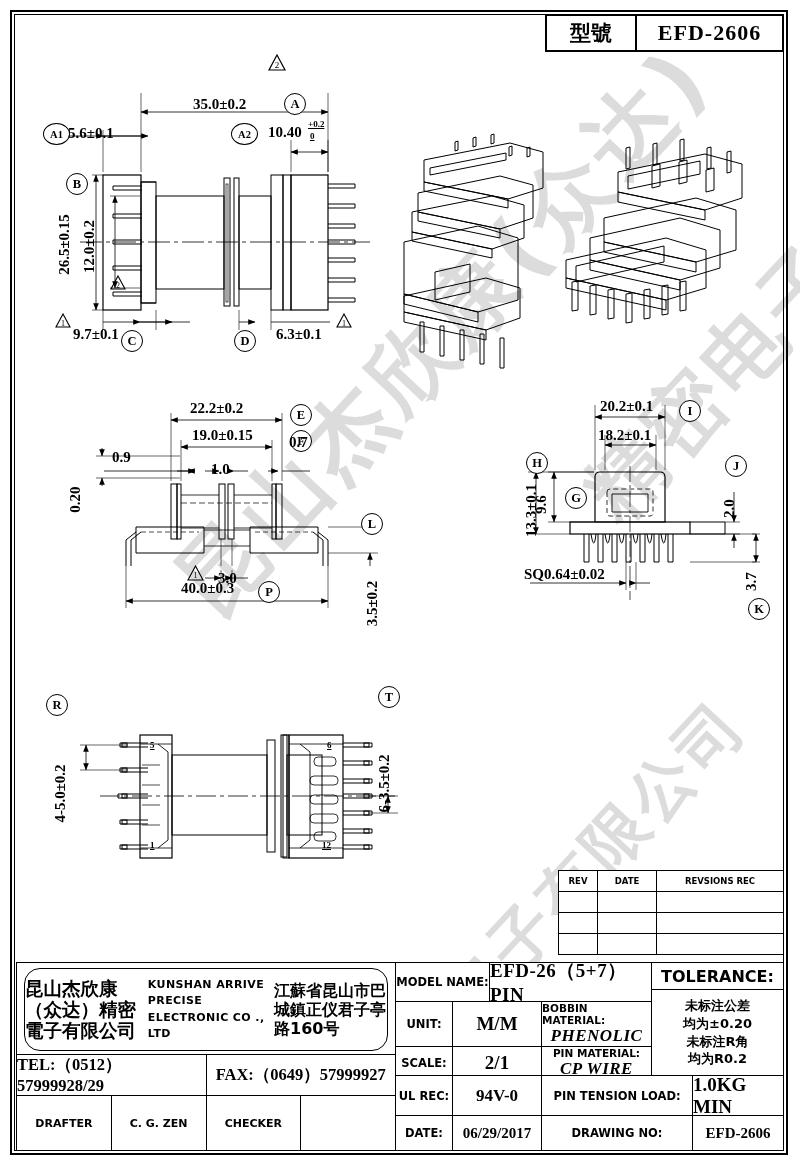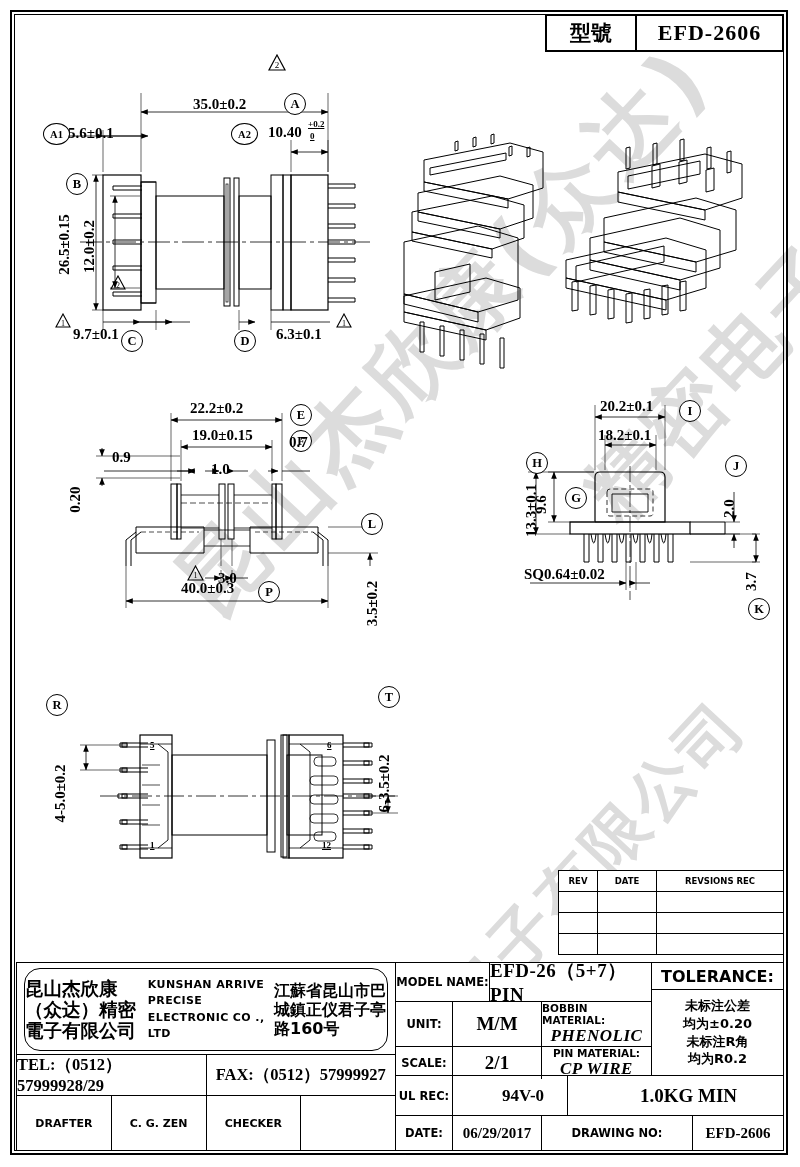--- a/index.html
+++ b/index.html
@@ -104,21 +104,21 @@
   .u-row .k{width:56px;border-right:1.4px solid #000;display:flex;align-items:center;
       justify-content:center;font-size:11.5px;font-weight:bold;font-family:"DejaVu Sans",sans-serif;}
   .u-row .v{width:88px;border-right:1.4px solid #000;display:flex;align-items:center;
       justify-content:center;font-size:19px;font-weight:bold;}
   .u-row .m{flex:1;display:flex;flex-direction:column;align-items:center;
       justify-content:center;}
   .u-row .m .m1{font-size:10.5px;font-weight:bold;font-family:"DejaVu Sans",sans-serif;
       align-self:center;}
   .u-row .m .m2{font-size:17px;font-weight:bold;letter-spacing:.5px;font-style:italic;}
 
-  .ul-row{height:39px;display:flex;border-bottom:1.4px solid #000;gap:26px;}
+  .ul-row{height:39px;display:flex;border-bottom:1.4px solid #000;}
   .ul-row .k{width:56px;border-right:1.4px solid #000;display:flex;align-items:center;
       justify-content:center;font-size:11.5px;font-weight:bold;font-family:"DejaVu Sans",sans-serif;}
   .ul-row .v{width:88px;border-right:1.4px solid #000;display:flex;align-items:center;
       justify-content:center;font-size:17px;font-weight:bold;}
   .ul-row .k2{width:150px;border-right:1.4px solid #000;display:flex;align-items:center;
       justify-content:center;font-size:11.5px;font-weight:bold;font-family:"DejaVu Sans",sans-serif;}
   .ul-row .v2{flex:1;display:flex;align-items:center;justify-content:center;
       font-size:19px;font-weight:bold;}
 
   .dt-row{flex:1;display:flex;}
@@ -648,21 +648,21 @@
     <div class="tb-left">
       <div class="co-wrap">
         <div class="co-inner">
           <div class="co-cn">昆山杰欣康（众达）精密電子有限公司</div>
           <div class="co-en">KUNSHAN ARRIVE PRECISE ELECTRONIC CO ., LTD</div>
           <div class="co-ad">江蘇省昆山市巴城鎮正仪君子亭路160号</div>
         </div>
       </div>
       <div class="tel-row">
         <div class="a">TEL:（0512）57999928/29</div>
-        <div class="b">FAX:（0512）57999927</div>
+        <div class="b">FAX:（0649）57999927</div>
       </div>
       <div class="drafter-row">
         <div class="c">DRAFTER</div>
         <div class="d">C. G. ZEN</div>
         <div class="e">CHECKER</div>
         <div class="f"></div>
       </div>
     </div>
 
     <div class="tb-right">
@@ -696,20 +696,21 @@
             <span>均为±0.20</span>
             <span>未标注R角</span>
             <span>均为R0.2</span>
           </div>
         </div>
       </div>
 
       <div class="ul-row">
         <div class="k">UL REC:</div>
         <div class="v">94V-0</div>
+        <div class="k2">PIN TENSION LOAD:</div>
         <div class="v2">1.0KG MIN</div>
       </div>
 
       <div class="dt-row">
         <div class="k">DATE:</div>
         <div class="v">06/29/2017</div>
         <div class="k2">DRAWING NO:</div>
         <div class="v2">EFD-2606</div>
       </div>
     </div>

